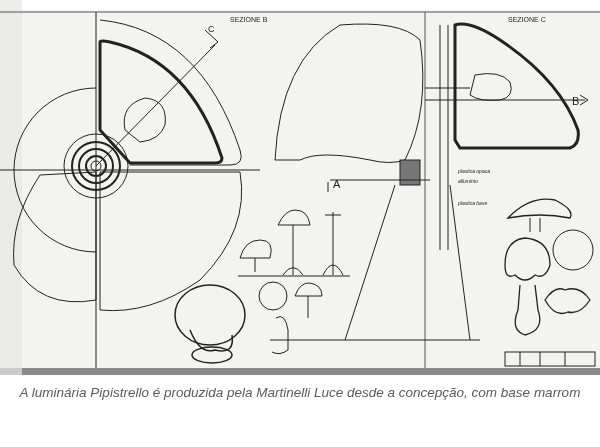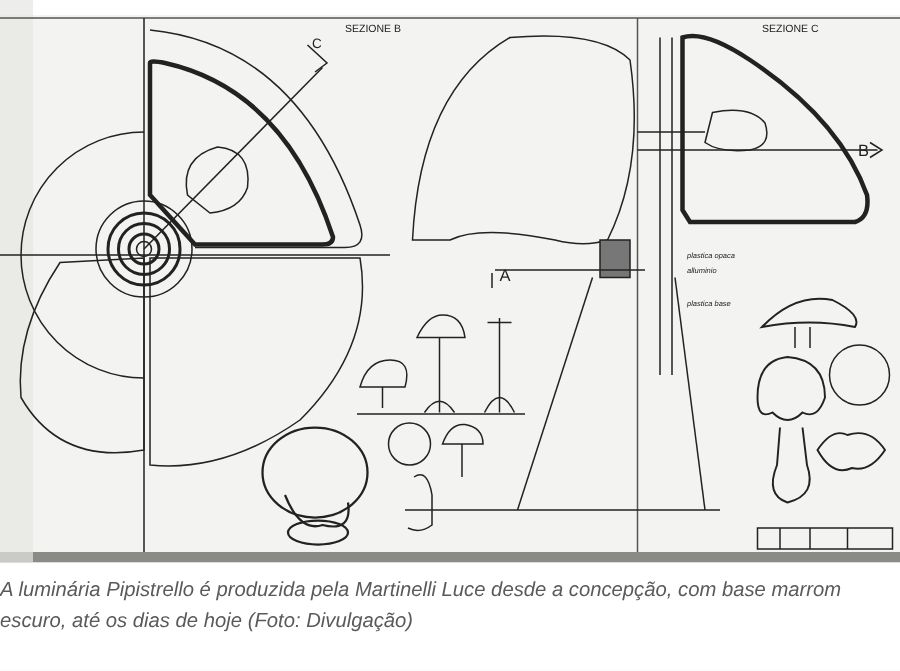--- a/index.html
+++ b/index.html
@@ -1,19 +1,19 @@
 <!DOCTYPE html>
 <html><head>
 <meta charset="utf-8">
 <style>
   html, body { margin:0; padding:0; background:#ffffff; }
   body { width:600px; height:447px; overflow:hidden; position:relative; font-family:"Liberation Sans", sans-serif; }
   .figure { position:absolute; left:0; top:0; width:600px; height:375px; background:#f4f4f2; overflow:hidden; }
   .figure svg { position:absolute; left:0; top:0; }
-  .caption { position:absolute; left:0; top:382px; width:600px; font-style:italic; font-size:13.5px; line-height:21px; color:#5a5a5a; font-family:"Liberation Sans", sans-serif; }
+  .caption { position:absolute; left:0; top:382px; width:600px; text-align:center; font-style:italic; font-size:13.5px; line-height:21px; color:#5a5a5a; font-family:"Liberation Sans", sans-serif; }
   .label { position:absolute; font-family:"Liberation Sans", sans-serif; color:#222; }
 </style>
 </head>
 <body>
 
 <div class="figure">
   <svg width="600" height="375" viewBox="0 0 600 375">
 
     <rect x="0" y="0" width="600" height="375" fill="#f3f3f1"></rect>
     <rect x="0" y="0" width="600" height="10" fill="#ffffff"></rect>
@@ -107,14 +107,13 @@
   <span class="label" style="left:208px;top:24px;font-size:9px;">C</span>
   <span class="label" style="left:572px;top:95px;font-size:11px;">B</span>
   <span class="label" style="left:333px;top:178px;font-size:11px;">A</span>
   <span class="label" style="left:458px;top:168px;font-size:5px;font-style:italic;">plastica opaca</span>
   <span class="label" style="left:458px;top:178px;font-size:5px;font-style:italic;">alluminio</span>
   <span class="label" style="left:458px;top:200px;font-size:5px;font-style:italic;">plastica base</span>
 </div>
 
 <div class="caption">
   <div>A luminária Pipistrello é produzida pela Martinelli Luce desde a concepção, com base marrom</div>
-  <div>escuro, até os dias de hoje (Foto: Divulgação)</div>
 </div>
 
 </body></html>

